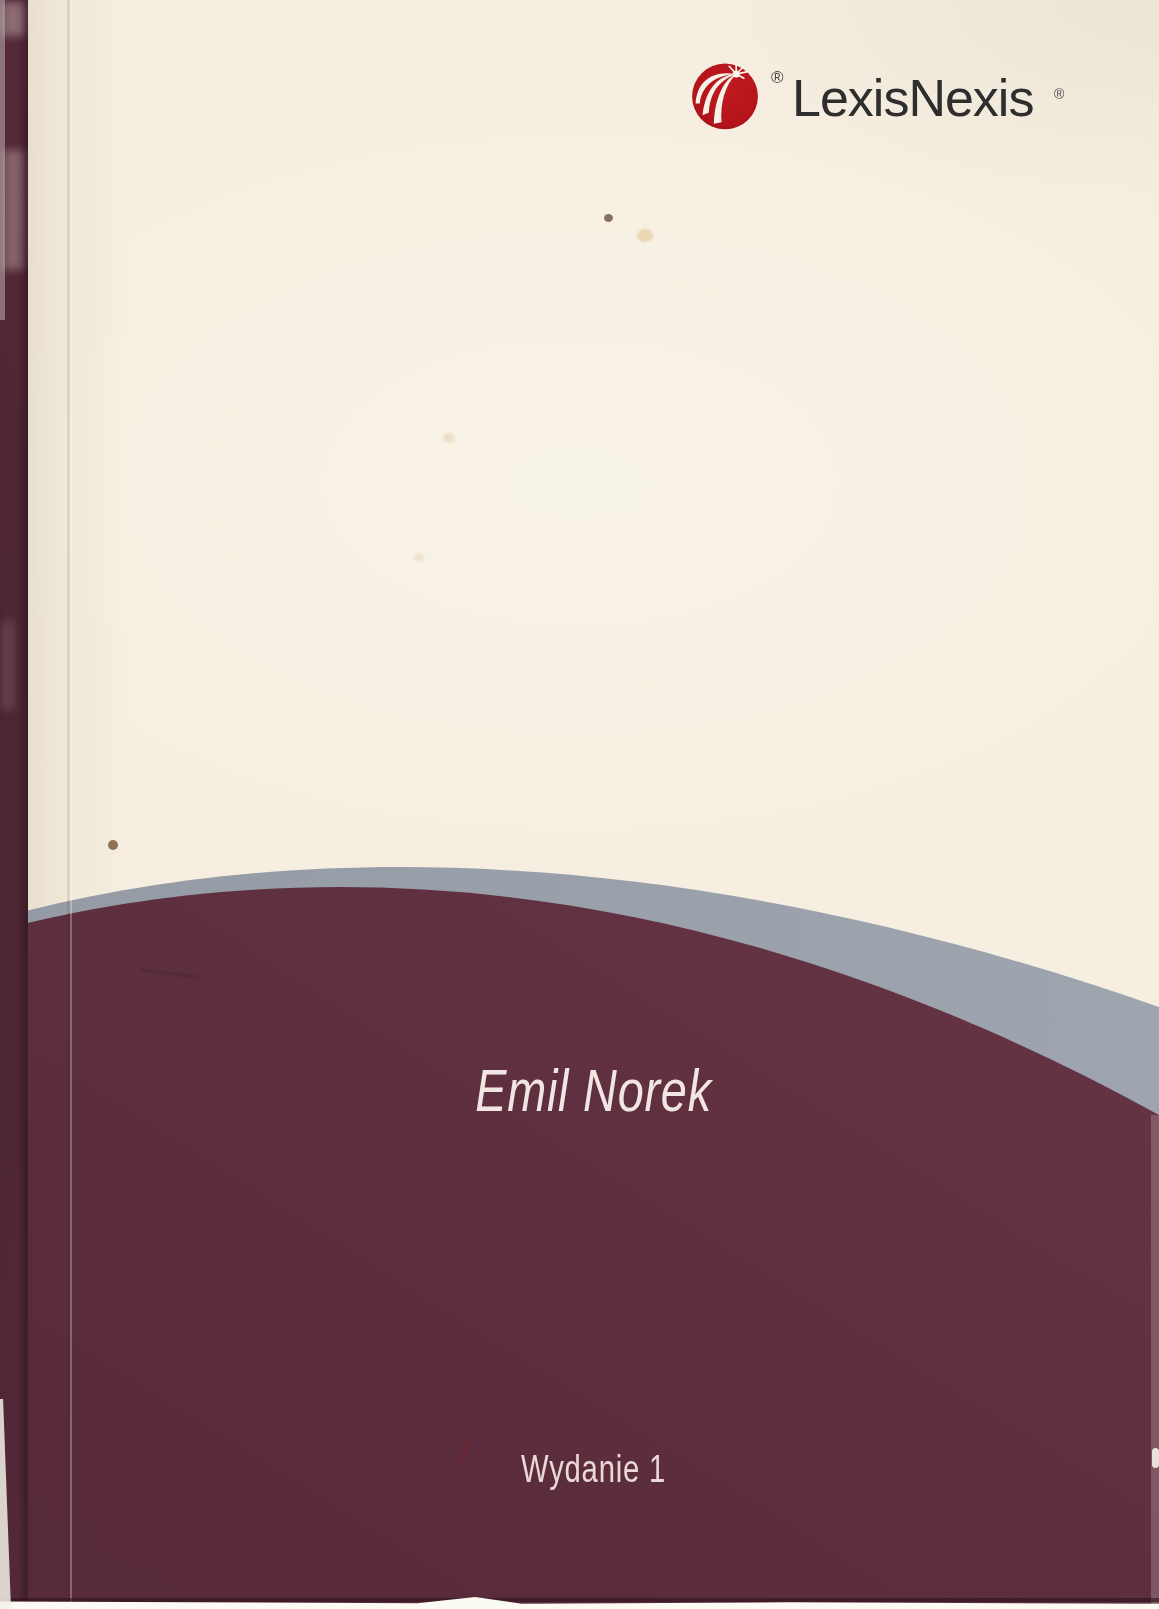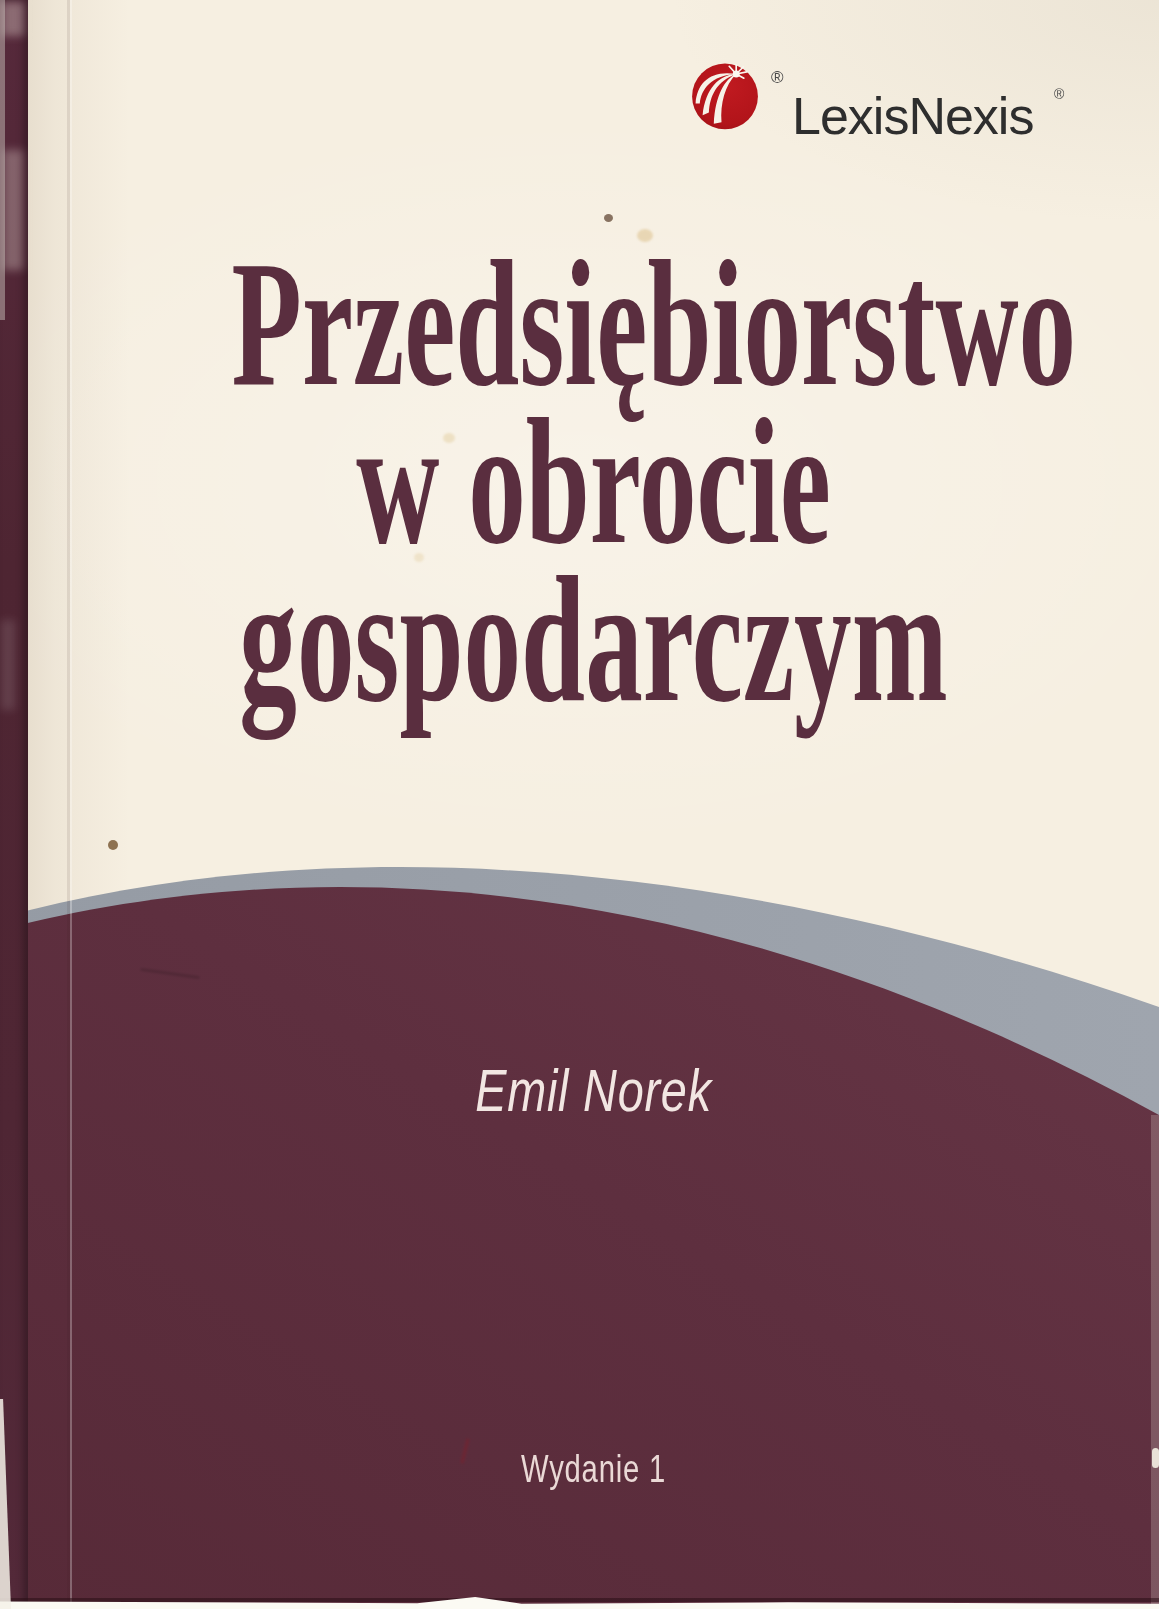--- a/index.html
+++ b/index.html
@@ -26,21 +26,21 @@
   .stain-yellow-2{left:443px;top:433px;width:12px;height:10px;background:#d4b36a;opacity:.28;filter:blur(1px);}
   .stain-yellow-3{left:414px;top:553px;width:10px;height:9px;background:#d4b36a;opacity:.22;filter:blur(1px);}
 
   .swoosh-svg{position:absolute;left:0;top:0;}
 
   
   .logo{position:absolute;left:668px;top:50px;width:430px;height:92px;}
   .logo .globe{position:absolute;left:22px;top:10px;width:70px;height:70px;}
   .logo .reg1{position:absolute;left:103px;top:18px;font-size:17px;color:#4a4a4a;}
   .logo .brand{
-    position:absolute;left:124px;top:36px;
+    position:absolute;left:124px;top:18px;
     font-size:52px;line-height:normal;color:#2e2e2e;
     letter-spacing:-1px;white-space:nowrap;
   }
   .logo .reg2{position:absolute;left:386px;top:36px;font-size:14px;color:#4a4a4a;}
 
   
   .title{position:absolute;left:28px;right:0;top:245px;text-align:center;}
   .title-line{
     display:block;height:158px;line-height:158px;
     font-family:"Liberation Serif",serif;font-weight:bold;
@@ -145,25 +145,20 @@
         <line x1="66" y1="20" x2="77" y2="26"></line>
         <line x1="66" y1="20" x2="56" y2="9"></line>
       </g>
       <circle cx="66" cy="20" r="5" fill="#fbf8f0"></circle>
     </svg>
     <span class="reg1">®</span>
     <span class="brand">LexisNexis</span>
     <span class="reg2">®</span>
   </div>
 
-  <div class="title">
-    <div class="title-line">Przedsiębiorstwo</div>
-    <div class="title-line">w obrocie</div>
-    <div class="title-line">gospodarczym</div>
-  </div>
 
   <div class="author">Emil Norek</div>
   <div class="edition">Wydanie 1</div>
 
   <div class="spine">
     <div class="spine-smudge smudge-1"></div>
     <div class="spine-smudge smudge-2"></div>
     <div class="spine-smudge smudge-3"></div>
   </div>
   <div class="crease-dark"></div>

